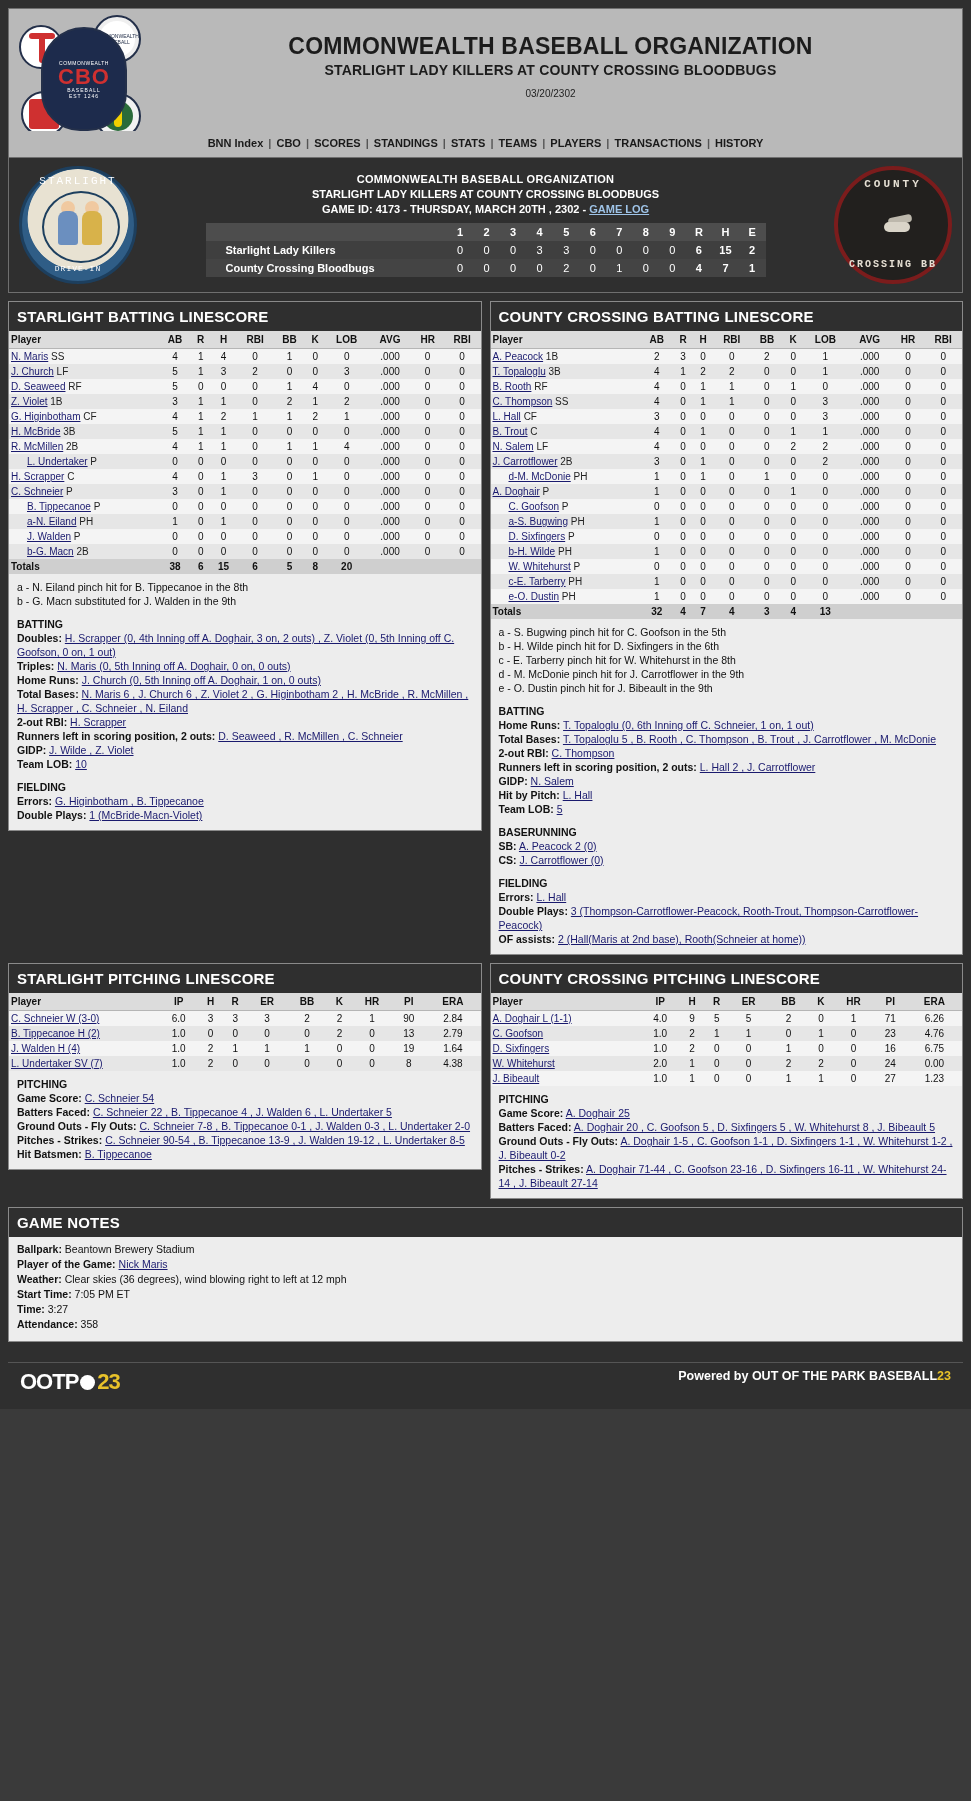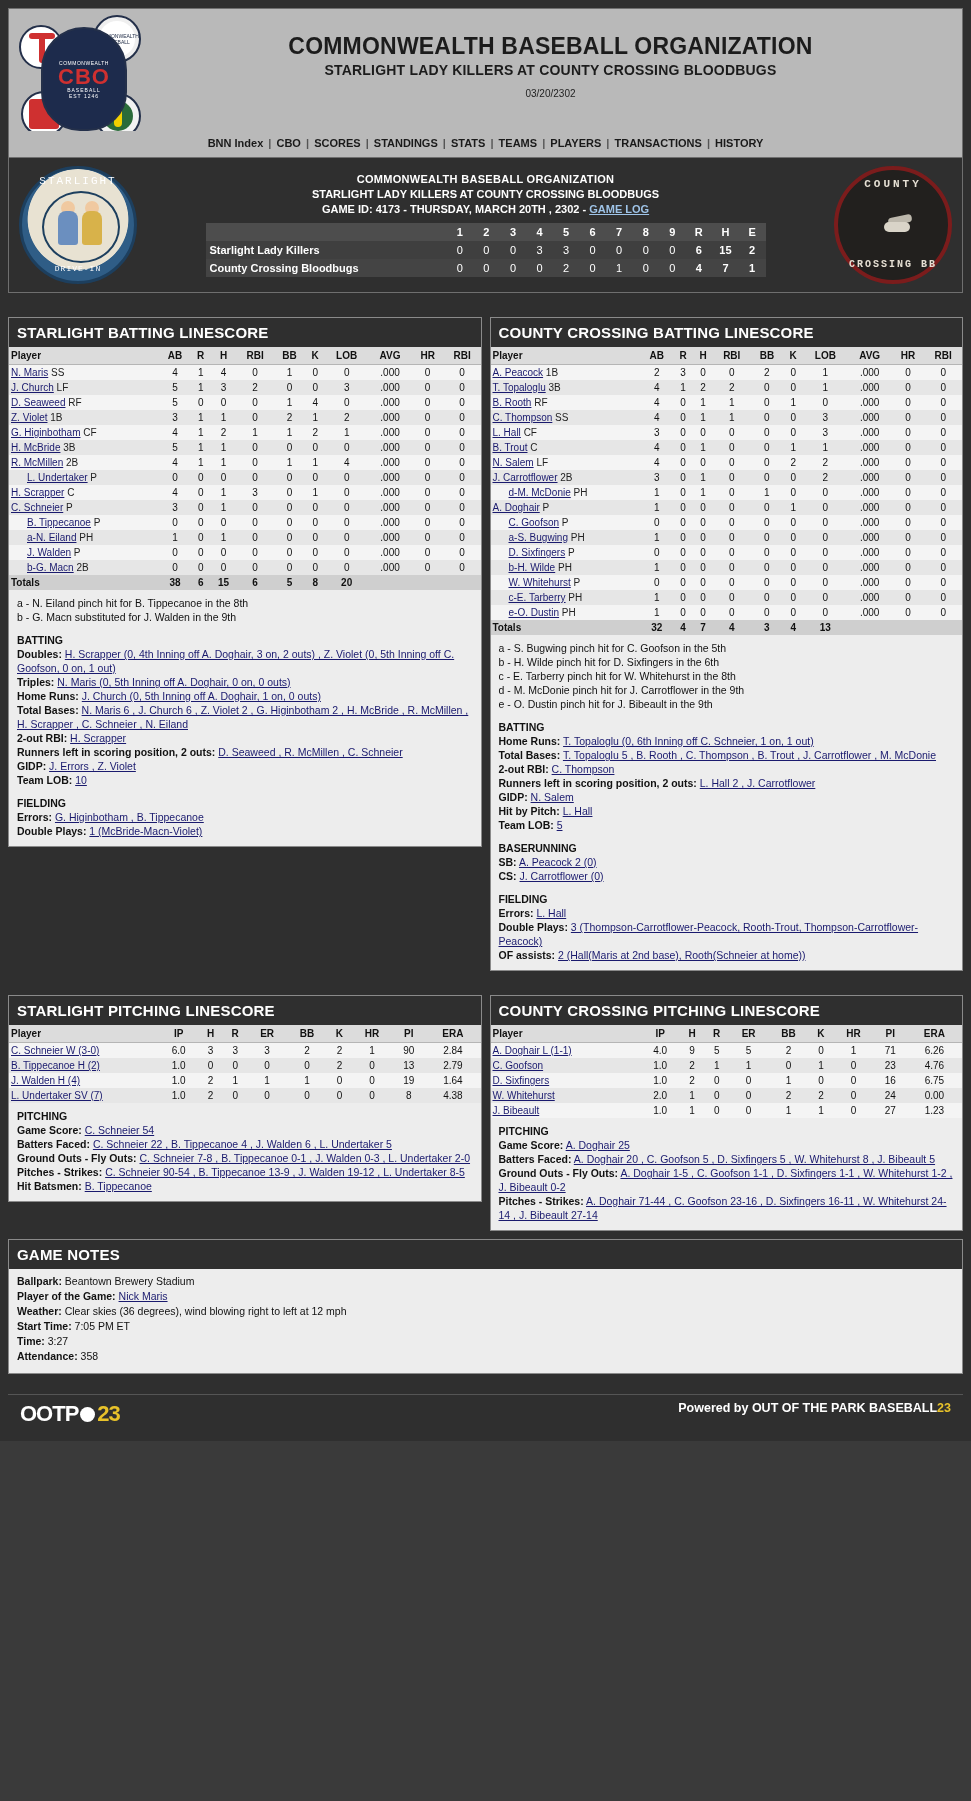--- a/index.html
+++ b/index.html
@@ -79,28 +79,28 @@
   .score-center .l1 { font-size:11px; font-weight:bold; letter-spacing:.3px; }
   .score-center .l2 { font-size:11px; font-weight:bold; margin-top:3px; }
   .score-center .l3 { font-size:11px; font-weight:bold; margin-top:3px; }
   .score-center .l3 a { color:#9fc4e8; text-decoration:underline; }
   table.linescore { border-collapse:collapse; margin:8px auto 0 auto; width:560px; }
   table.linescore th, table.linescore td {
     font-size:11px; padding:3px 0; text-align:center; width:27px; color:#fff;
   }
   table.linescore th { background:#4d4d4d; font-weight:bold; }
   table.linescore td.teamname, table.linescore th.teamname {
-    text-align:left; width:245px; padding-left:4px; font-weight:bold;
+    text-align:left; width:245px; padding-left:20px; font-weight:bold;
   }
   table.linescore tr.r1 td { background:#3f3f3f; }
   table.linescore tr.r2 td { background:#444; }
   table.linescore td.tot { font-weight:bold; }
   
   .cols { display:flex; gap:8px; margin-top:8px; }
-  .col { width:50%;margin-top:16px; }
+  .col { width:50%; }
   .panel { background:#ededed; border:1px solid #8a8a8a; }
   .panel-title {
     background:#2f2f2f; color:#fff; font-size:15px; font-weight:bold;
     padding:6px 8px; letter-spacing:.2px;
   }
   table.stat { width:100%; border-collapse:collapse; }
   table.stat th {
     background:#dcdcdc; font-size:10px; text-align:center; padding:3px 2px;
     border-bottom:1px solid #b5b5b5; font-weight:bold; color:#111;
   }
@@ -465,21 +465,21 @@
             <div>a - N. Eiland pinch hit for B. Tippecanoe in the 8th</div>
             <div>b - G. Macn substituted for J. Walden in the 9th</div>
             <div class="sec-gap"></div>
             <div class="b">BATTING</div>
             <div><span class="b">Doubles:</span> <span class="link">H. Scrapper (0, 4th Inning off A. Doghair, 3 on, 2 outs) , Z. Violet (0, 5th Inning off C. Goofson, 0 on, 1 out)</span></div>
             <div><span class="b">Triples:</span> <span class="link">N. Maris (0, 5th Inning off A. Doghair, 0 on, 0 outs)</span></div>
             <div><span class="b">Home Runs:</span> <span class="link">J. Church (0, 5th Inning off A. Doghair, 1 on, 0 outs)</span></div>
             <div><span class="b">Total Bases:</span> <span class="link">N. Maris 6 , J. Church 6 , Z. Violet 2 , G. Higinbotham 2 , H. McBride , R. McMillen , H. Scrapper , C. Schneier , N. Eiland</span></div>
             <div><span class="b">2-out RBI:</span> <span class="link">H. Scrapper</span></div>
             <div><span class="b">Runners left in scoring position, 2 outs:</span> <span class="link">D. Seaweed , R. McMillen , C. Schneier</span></div>
-            <div><span class="b">GIDP:</span> <span class="link">J. Errors , Z. Violet</span></div>
+            <div><span class="b">GIDP:</span> <span class="link">J. Wilde , Z. Violet</span></div>
             <div><span class="b">Team LOB:</span> <span class="link">10</span></div>
             <div class="sec-gap"></div>
             <div class="b">FIELDING</div>
             <div><span class="b">Errors:</span> <span class="link">G. Higinbotham , B. Tippecanoe</span></div>
             <div><span class="b">Double Plays:</span> <span class="link">1 (McBride-Macn-Violet)</span></div>
           </div>
       </div>
     </div>
 
     <div class="col">

